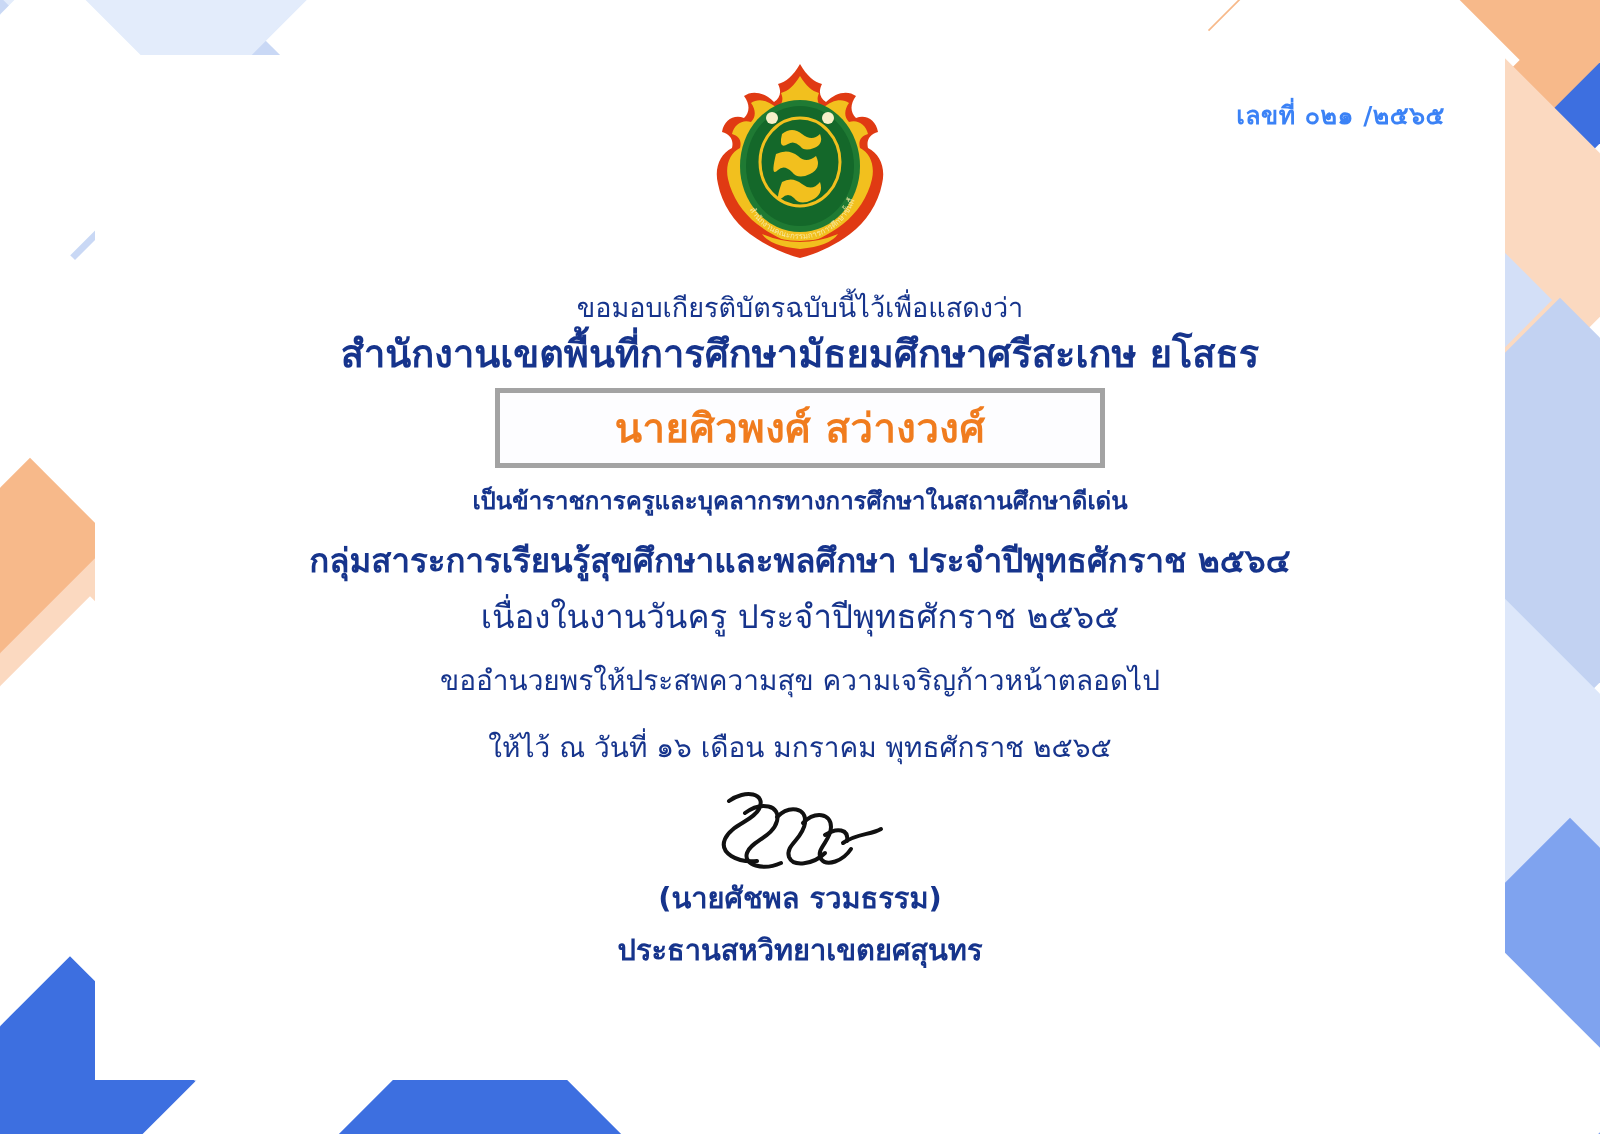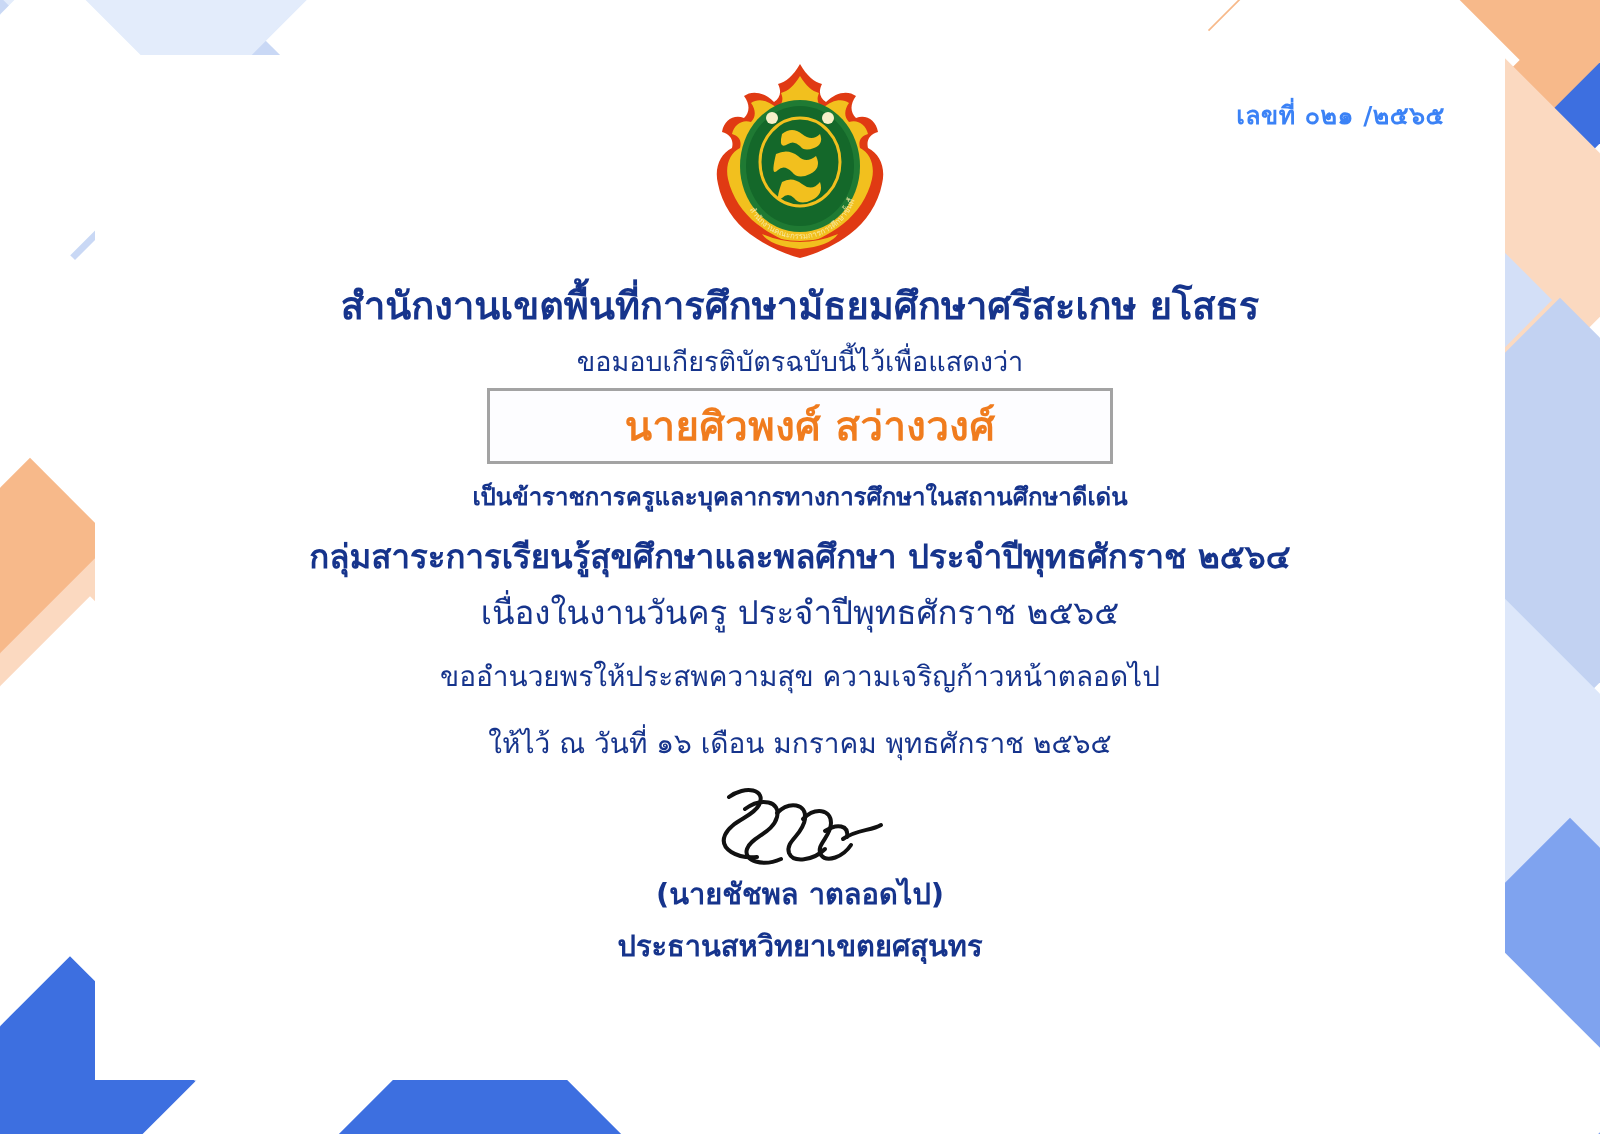--- a/index.html
+++ b/index.html
@@ -202,26 +202,25 @@
   .award-intro {
     margin-top: 14px;
     font-size: 27px;
     font-weight: normal;
   }
 
   .name-box {
     margin-top: 10px;
     width: 600px;
     height: 70px;
-    border: 3px solid #a3a3a3;
+    border: 5px solid #a3a3a3;
     background: #fdfdff;
     display: flex;
     align-items: center;
     justify-content: center;
-    padding-left: 20px;
   }
   .recipient-name {
     font-size: 40px;
     font-weight: bold;
     color: #f07c1e;
     letter-spacing: 0.5px;
   }
 
   .detail-1 {
     margin-top: 18px;
@@ -343,22 +342,22 @@
         <path id="arcpath" d="M36 140 A58 58 0 0 0 144 140" fill="none"></path>
         <text font-size="8" fill="#f7e9a0" font-family="DejaVu Sans, sans-serif">
           <textPath href="#arcpath" startOffset="6%">สำนักงานคณะกรรมการการศึกษาขั้นพื้นฐาน</textPath>
         </text>
 
         <path d="M44 168 q46 22 92 0 q-8 18 -46 22 q-38 -4 -46 -22 Z" fill="#e03a13"></path>
         <path d="M52 172 q38 16 76 0 q-8 12 -38 15 q-30 -3 -38 -15 Z" fill="#f2c01e"></path>
       </svg>
     </div>
 
+    <div class="line award-intro">ขอมอบเกียรติบัตรฉบับนี้ไว้เพื่อแสดงว่า</div>
     <div class="line org-2">สำนักงานเขตพื้นที่การศึกษามัธยมศึกษาศรีสะเกษ ยโสธร</div>
-    <div class="line award-intro">ขอมอบเกียรติบัตรฉบับนี้ไว้เพื่อแสดงว่า</div>
 
     <div class="name-box">
       <span class="recipient-name">นายศิวพงศ์ สว่างวงศ์</span>
     </div>
 
     <div class="line detail-1">เป็นข้าราชการครูและบุคลากรทางการศึกษาในสถานศึกษาดีเด่น</div>
     <div class="line detail-2">กลุ่มสาระการเรียนรู้สุขศึกษาและพลศึกษา ประจำปีพุทธศักราช ๒๕๖๔</div>
     <div class="line detail-3">เนื่องในงานวันครู ประจำปีพุทธศักราช ๒๕๖๕</div>
 
     <div class="line blessing">ขออำนวยพรให้ประสพความสุข ความเจริญก้าวหน้าตลอดไป</div>
@@ -370,17 +369,17 @@
           <path d="M44 18 C60 6 82 10 74 26 C68 38 46 42 40 56 C34 70 52 80 72 78"></path>
           <path d="M60 30 C76 18 96 22 92 38 C88 54 66 58 62 70 C58 82 78 88 96 80"></path>
           <path d="M92 34 C104 22 122 24 120 40 C118 56 100 62 104 74 C108 84 128 82 140 70"></path>
           <path d="M118 40 C130 28 146 30 146 44 C146 58 130 66 136 76 C142 84 158 78 166 66"></path>
           <path d="M140 52 C152 44 164 46 162 58"></path>
           <path d="M158 60 C172 50 186 52 196 46"></path>
         </g>
       </svg>
     </div>
 
-    <div class="line signer-name">(นายชัชพล าตลอดไป)</div>
+    <div class="line signer-name">(นายศัชพล รวมธรรม)</div>
     <div class="line signer-title">ประธานสหวิทยาเขตยศสุนทร</div>
 
   </div>
 </div>
 
 </body></html>

